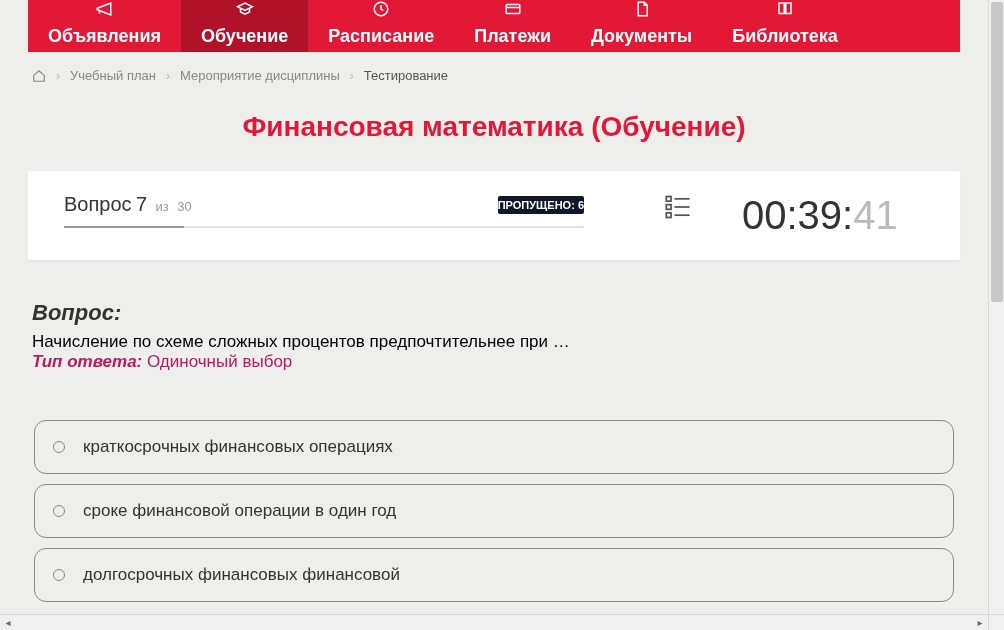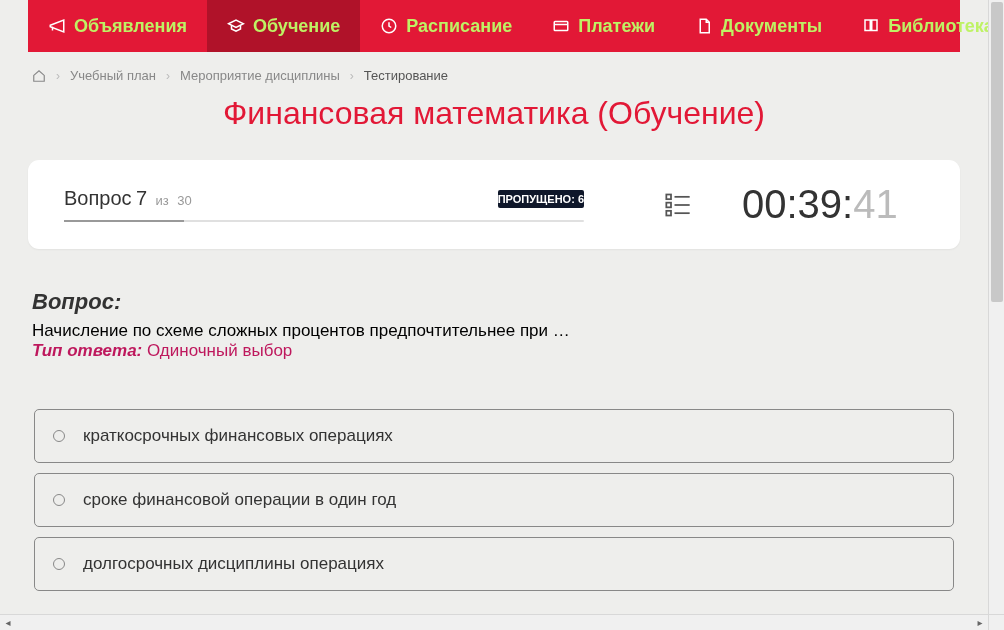--- a/index.html
+++ b/index.html
@@ -24,25 +24,26 @@
       display: flex;
       background: #e21836;
       height: 52px;
       align-items: stretch;
     }
     .nav-item {
       display: flex;
       align-items: center;
       gap: 8px;
       padding: 0 20px;
-      color: #bef264;
+      color: #ffffff;
       font-size: 18px;
       font-weight: 600;
       cursor: pointer;
       white-space: nowrap;
+      flex-direction: column;
     }
     .nav-item.active {
       background: #b01229;
     }
     .nav-icon {
       display: inline-flex;
       align-items: center;
       justify-content: center;
       width: 18px;
       height: 18px;
@@ -66,30 +67,29 @@
     }
     .breadcrumb-link {
       color: #888;
     }
     .breadcrumb-current {
       color: #555;
     }
     .page-title {
       text-align: center;
       color: #e21836;
-      font-size: 32px;
-      font-weight: 400;
-      margin: 4px 0 28px;
+      font-size: 28px;
+      font-weight: 700;
+      margin: 20px 0 28px;
     }
     .status-bar {
       background: #fff;
-      border-radius: 11px;
+      border-radius: 2px;
       padding: 22px 36px;
       display: flex;
-      align-items: center;
       box-shadow: 0 1px 2px rgba(0,0,0,0.05);
       margin-bottom: 40px;
     }
     .status-left {
       flex: 1;
       max-width: 520px;
     }
     .question-header {
       display: flex;
       align-items: center;
@@ -165,21 +165,21 @@
     }
     .ans-type-label {
       font-style: italic;
       font-weight: 700;
     }
     .answers {
       padding: 0 6px;
     }
     .answer {
       border: 1px solid #888;
-      border-radius: 5px;
+      border-radius: 12px;
       padding: 16px 18px;
       display: flex;
       align-items: center;
       gap: 18px;
       margin-bottom: 10px;
       cursor: pointer;
     }
     .radio {
       width: 12px;
       height: 12px;
@@ -362,21 +362,21 @@
       <div class="answer">
         <span class="radio"></span>
         <span class="answer-text">краткосрочных финансовых операциях</span>
       </div>
       <div class="answer">
         <span class="radio"></span>
         <span class="answer-text">сроке финансовой операции в один год</span>
       </div>
       <div class="answer">
         <span class="radio"></span>
-        <span class="answer-text">долгосрочных дисциплины операциях</span>
+        <span class="answer-text">долгосрочных финансовых финансовой</span>
       </div>
     </div>
 
   </div>
 </div>
 
 <div class="vscroll">
   <div class="vscroll-thumb"></div>
 </div>
 <div class="hscroll">

